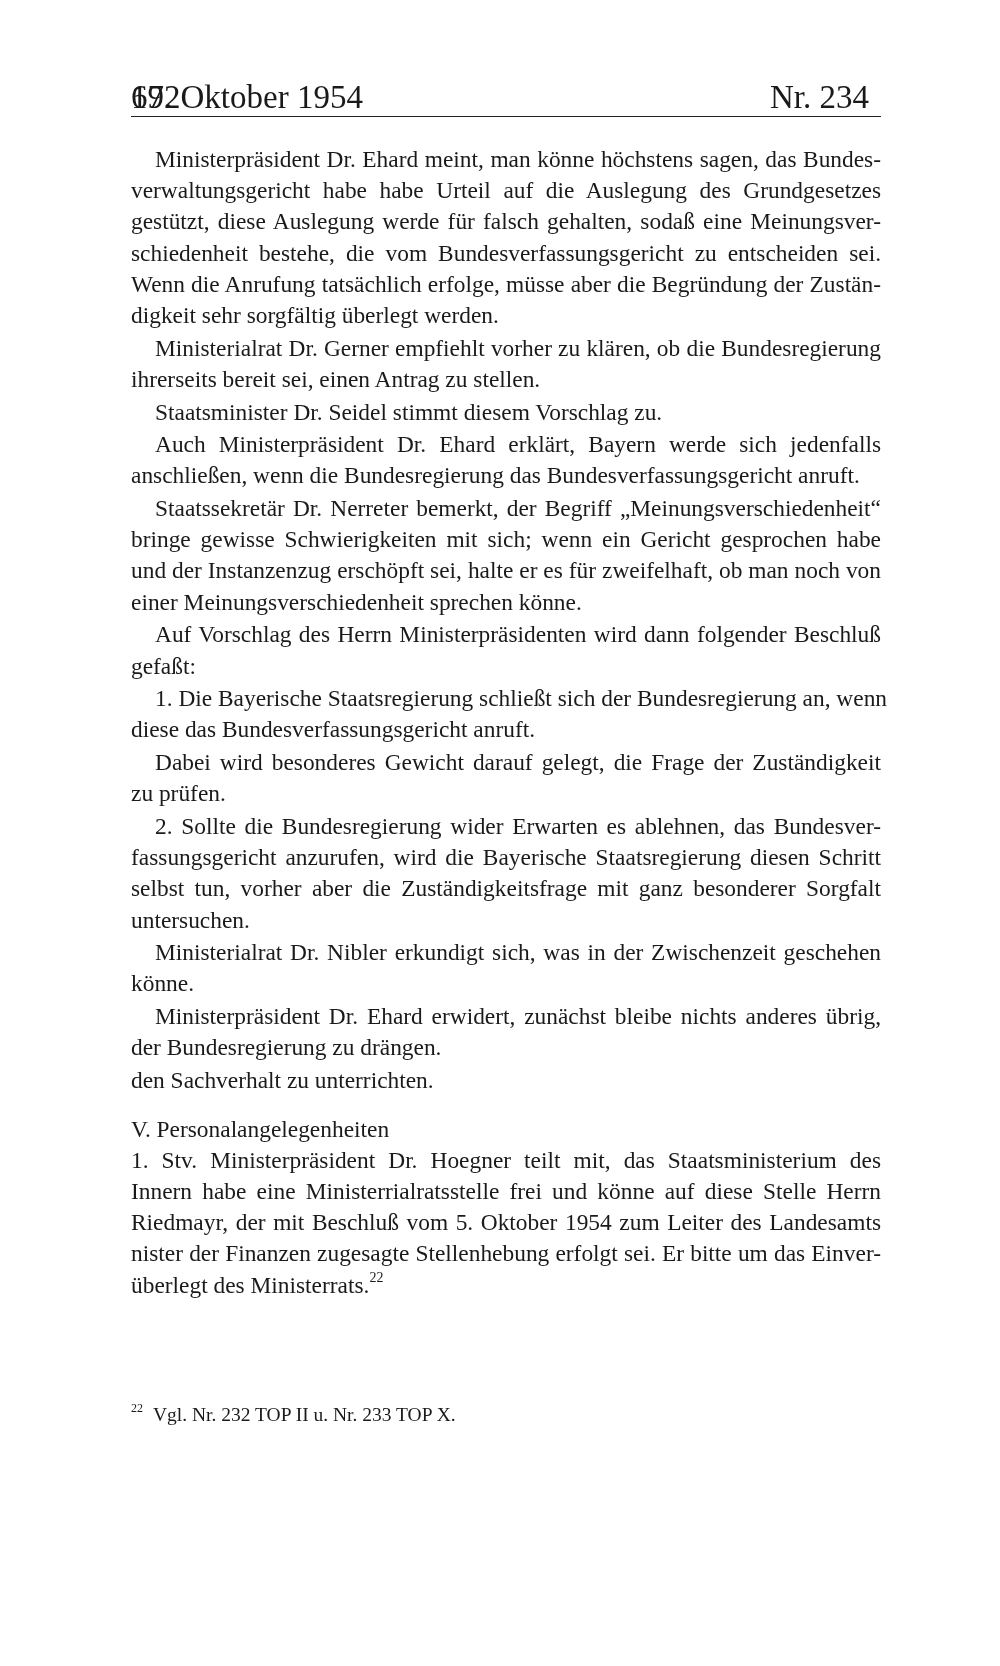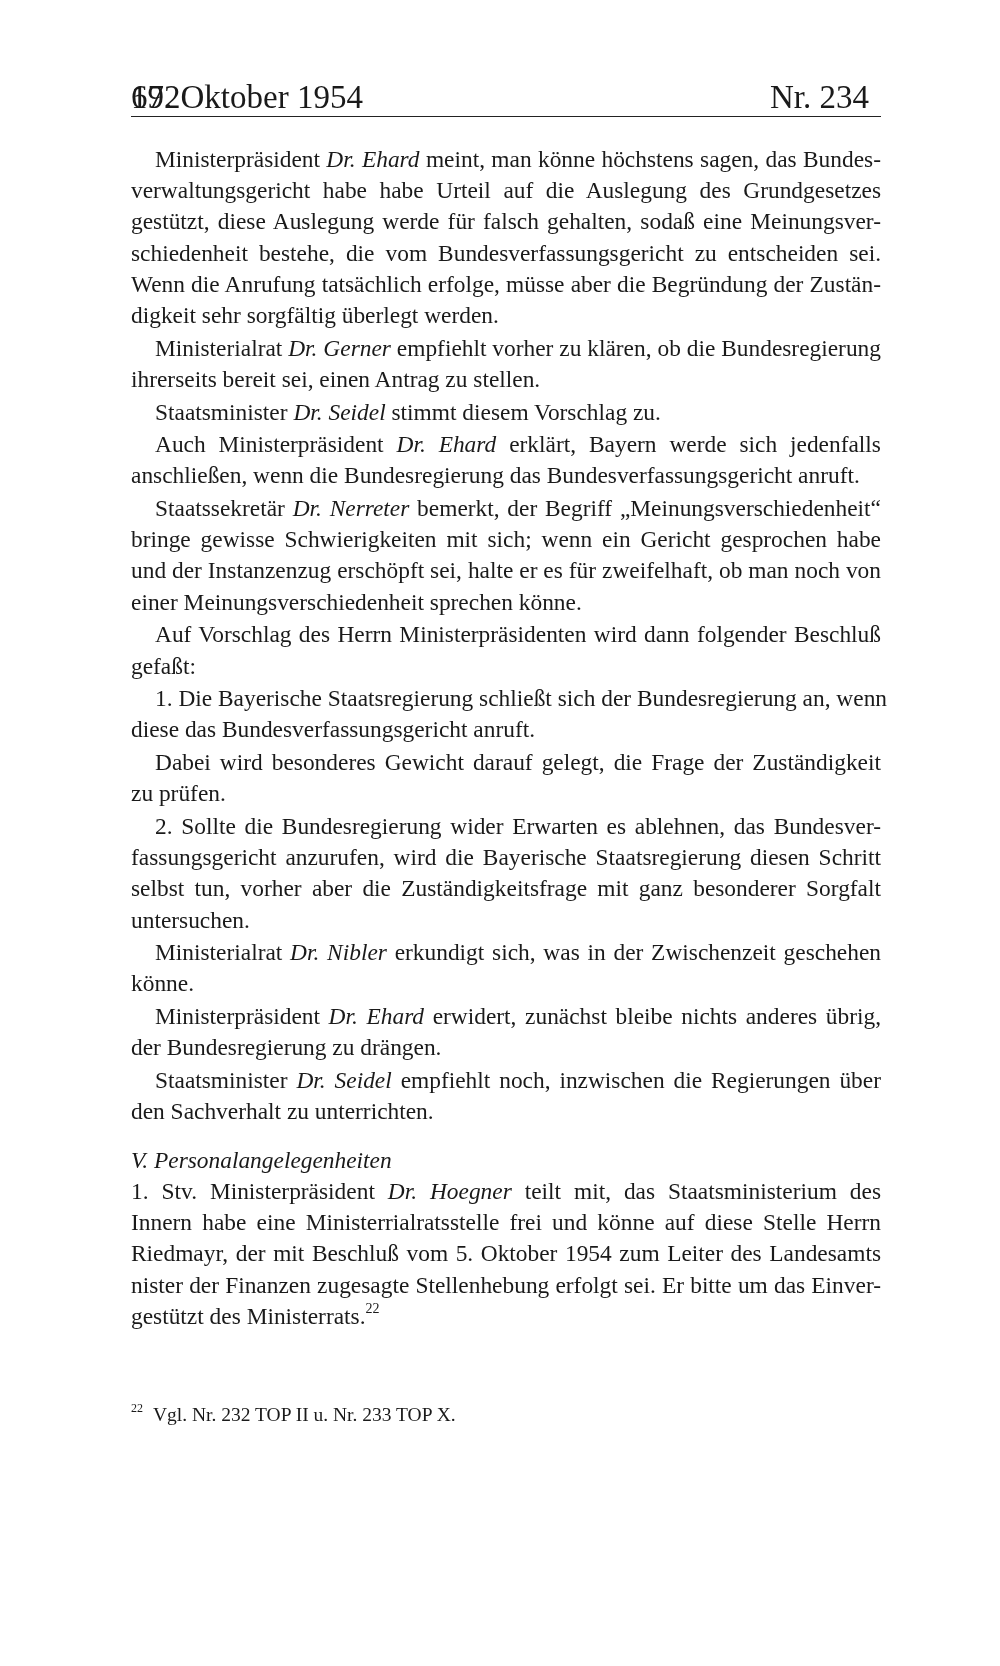--- a/index.html
+++ b/index.html
@@ -10,21 +10,21 @@
   .header .l { position:absolute; left:0; top:4px; }
   .header .c { position:absolute; left:0; right:0; top:4px; text-align:left; }
   .header .r { position:absolute; right:12px; top:4px; }
   .header-rule { position:absolute; left:131px; top:116px; width:750px; height:1px; background:#222; }
   .body { position:absolute; left:131px; top:144px; width:750px; font-size:23.4px; line-height:31.2px; }
   .line { display:block; height:31.2px; white-space:nowrap; text-align:justify; text-align-last:justify; }
   .line.last { text-align-last:left; }
   .line.ind { padding-left:24px; }
   .para-gap { height:1.5px; }
   .section-gap { height:16px; }
-  .it { font-style:italic; }
+  .it { }
   sup { font-size:14px; line-height:0; vertical-align:super; position:relative; top:-2px;font-family:Liberation Serif, serif; }
   .footnote { position:absolute; left:131px; top:1402px; font-size:19.5px; line-height:26px; }
   .footnote sup { font-size:12px; margin-right:10px; }
 </style>
 </head>
 <body>
 
 <div class="header">
   <span class="l">672</span>
   <span class="c">19. Oktober 1954</span>
@@ -89,30 +89,29 @@
       <span class="line ind"><span>Ministerialrat </span><span class="it">Dr. Nibler</span><span> erkundigt sich, was in der Zwischenzeit geschehen</span></span>
       <span class="line last"><span>könne.</span></span>
     </div>
     <div class="para-gap"></div>
     <div>
       <span class="line ind"><span>Ministerpräsident </span><span class="it">Dr. Ehard</span><span> erwidert, zunächst bleibe nichts anderes übrig,</span></span>
       <span class="line last"><span>der Bundesregierung zu drängen.</span></span>
     </div>
     <div class="para-gap"></div>
     <div>
-      <span class="line ind"><span>Staatsminister </span><span class="it">Dr. Seidel</span><span> empfiehlt noch, inzwischen die Regierungen über</span></span>
       <span class="line last"><span>den Sachverhalt zu unterrichten.</span></span>
     </div>
     <div class="para-gap"></div>
     <div class="section-gap"></div>
     <div>
       <span class="line last it">V. Personalangelegenheiten</span>
       <span class="line"><span>1. Stv. Ministerpräsident </span><span class="it">Dr. Hoegner</span><span> teilt mit, das Staatsministerium des</span></span>
       <span class="line"><span>Innern habe eine Ministerrialratsstelle frei und könne auf diese Stelle Herrn</span></span>
       <span class="line"><span>Riedmayr, der mit Beschluß vom 5. Oktober 1954 zum Leiter des Landesamts</span></span>
       <span class="line"><span>nister der Finanzen zugesagte Stellenhebung erfolgt sei. Er bitte um das Einver-</span></span>
-      <span class="line last"><span>gestützt des Ministerrats.</span><sup>22</sup></span>
+      <span class="line last"><span>überlegt des Ministerrats.</span><sup>22</sup></span>
     </div>
   </div>
 
 <div class="footnote">
   <sup>22</sup><span>Vgl. Nr. 232 TOP II u. Nr. 233 TOP X.</span>
 </div>
 
 </body></html>

